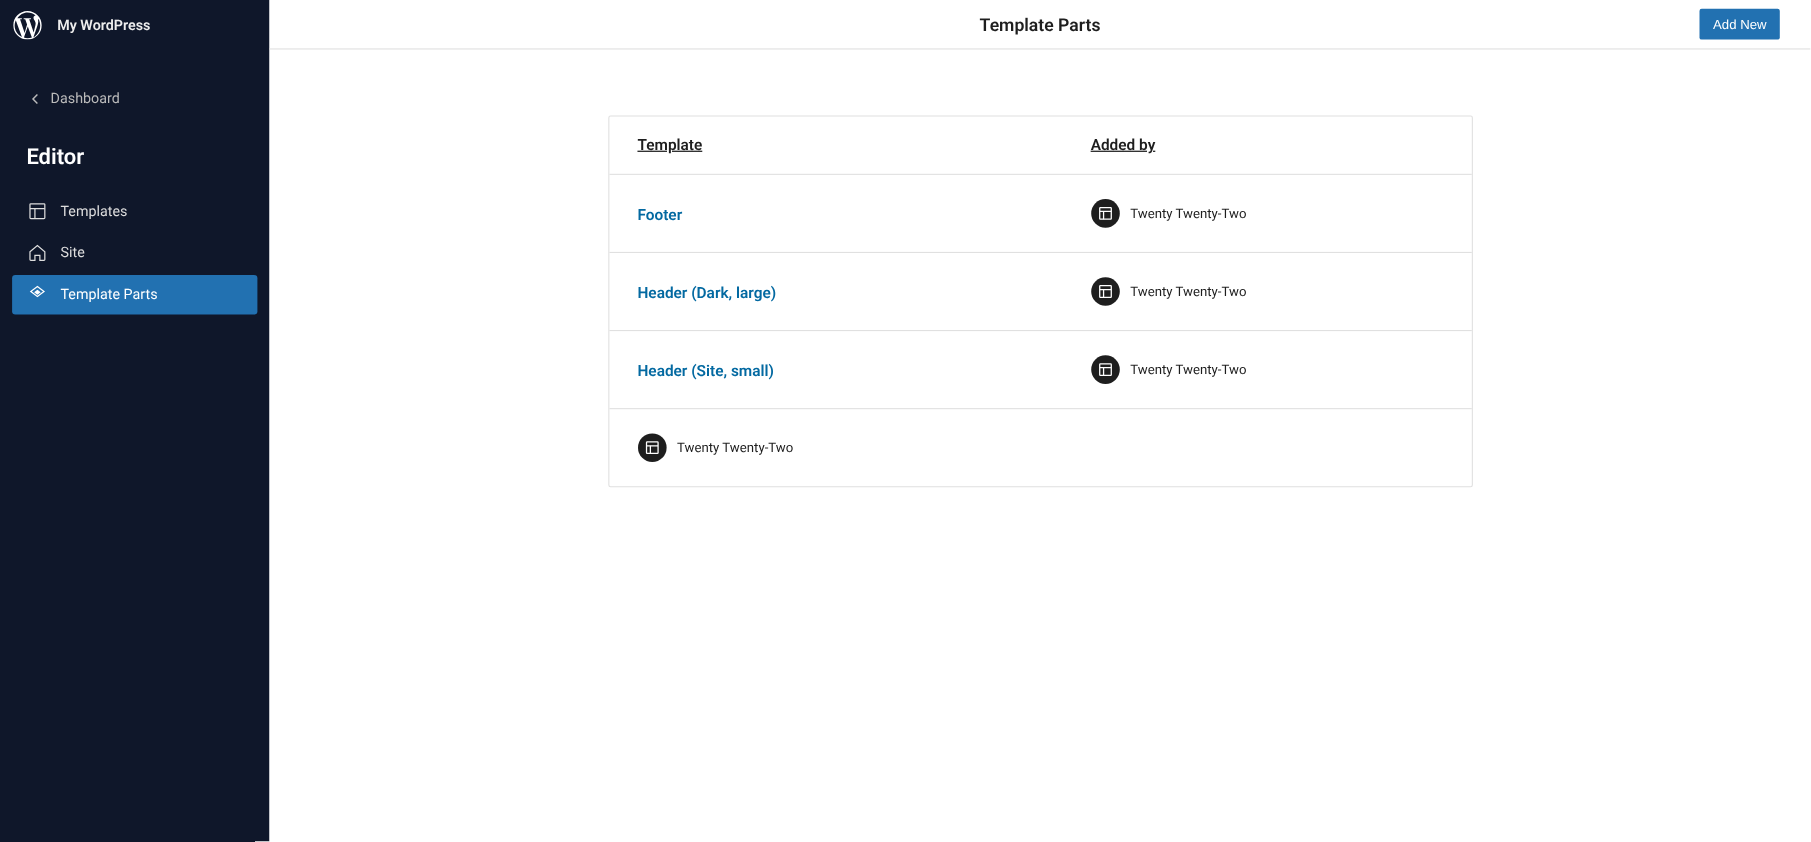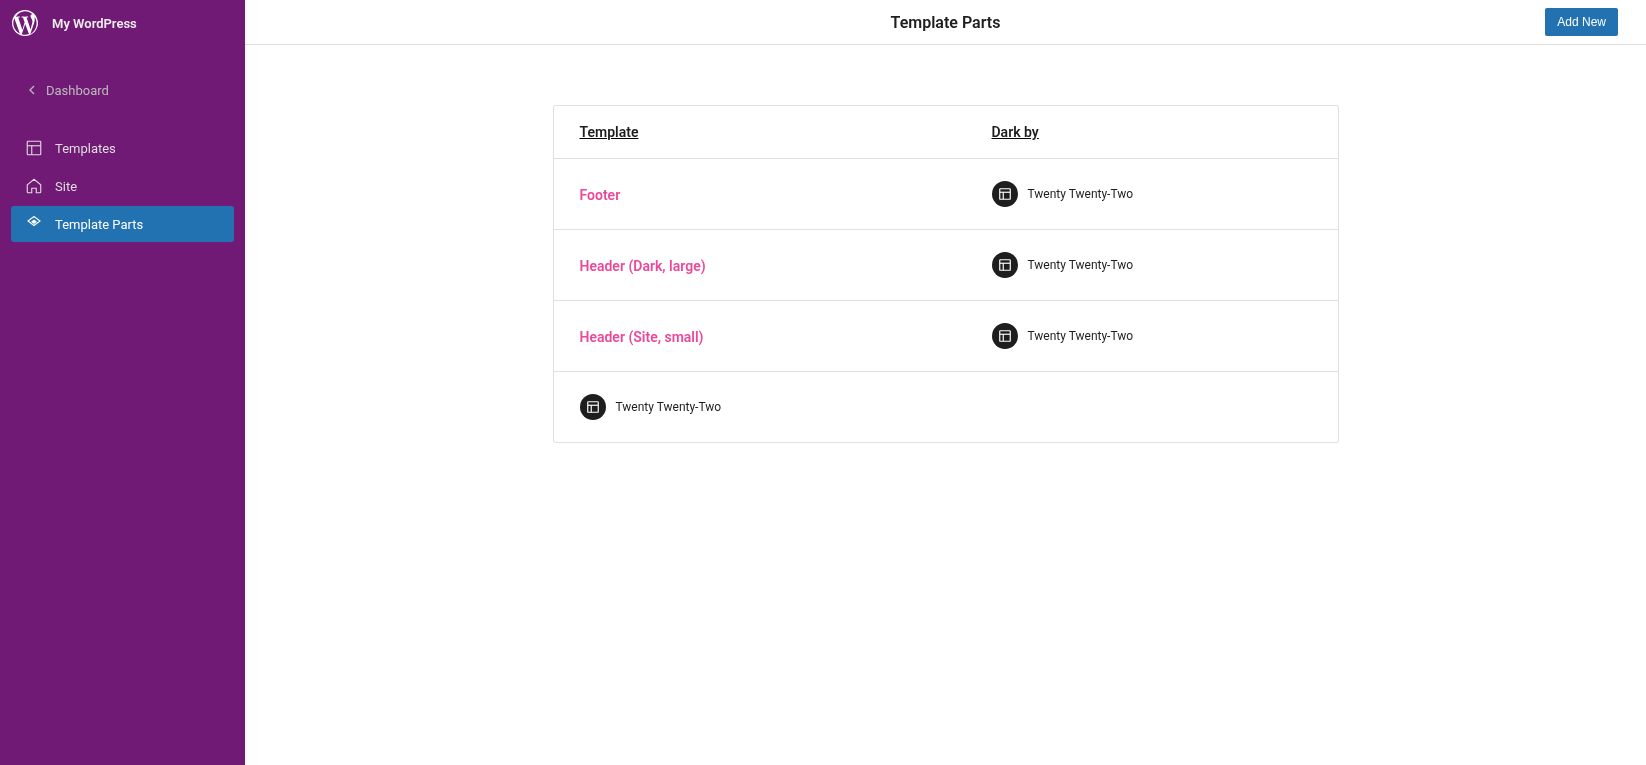--- a/index.html
+++ b/index.html
@@ -10,21 +10,21 @@
     body {
       font-family: -apple-system, BlinkMacSystemFont, "Segoe UI", Roboto, "Helvetica Neue", Arial, sans-serif;
       display: flex;
       height: 765px;
       width: 1646px;
       overflow: hidden;
       background: #fff;
     }
     .sidebar {
       width: 245px;
-      background: #701a75;
+      background: #0f172a;
       color: #fff;
       display: flex;
       flex-direction: column;
       flex-shrink: 0;
     }
     .sidebar-header {
       display: flex;
       align-items: center;
       height: 46px;
       padding: 0 12px;
@@ -162,21 +162,21 @@
       padding: 22px 26px;
       border-bottom: 1px solid #e0e0e0;
     }
     .table-row:last-child {
       border-bottom: none;
     }
     .row-template {
       flex: 1;
     }
     .template-link {
-      color: #ec4899;
+      color: #0369a1;
       font-size: 14px;
       font-weight: 600;
       cursor: pointer;
       text-decoration: none;
     }
     .row-addedby {
       width: 320px;
       display: flex;
       align-items: center;
       gap: 10px;
@@ -211,20 +211,21 @@
         </svg>
     </span>
     <span class="site-title">My WordPress</span>
   </div>
   <div class="dashboard-link">
     <svg viewBox="0 0 24 24" fill="none" stroke="#bbb" stroke-width="2">
         <polyline points="15 18 9 12 15 6"></polyline>
       </svg>
     <span>Dashboard</span>
   </div>
+  <div class="editor-title">Editor</div>
   <ul class="nav-list">
     <li class="nav-item">
       <svg viewBox="0 0 24 24" fill="none" stroke="currentColor" stroke-width="1.5">
           <rect x="3" y="3" width="18" height="18" rx="1"></rect>
           <line x1="3" y1="9" x2="21" y2="9"></line>
           <line x1="9" y1="9" x2="9" y2="21"></line>
         </svg>
       <span>Templates</span>
     </li>
     <li class="nav-item">
@@ -245,21 +246,21 @@
 
 <main class="main">
   <header class="main-header">
     <h1 class="main-title">Template Parts</h1>
     <button class="add-new-btn">Add New</button>
   </header>
   <div class="content">
     <div class="table-container">
       <div class="table-header">
         <div class="col-template">Template</div>
-        <div class="col-addedby">Dark by</div>
+        <div class="col-addedby">Added by</div>
       </div>
       <div class="table-row">
         <div class="row-template">
           <a class="template-link">Footer</a>
         </div>
         <div class="row-addedby">
           <span class="theme-icon">
             <svg viewBox="0 0 24 24" fill="none" stroke="#fff" stroke-width="2">
                 <rect x="3" y="3" width="18" height="18" rx="1"></rect>
                 <line x1="3" y1="9" x2="21" y2="9"></line>

